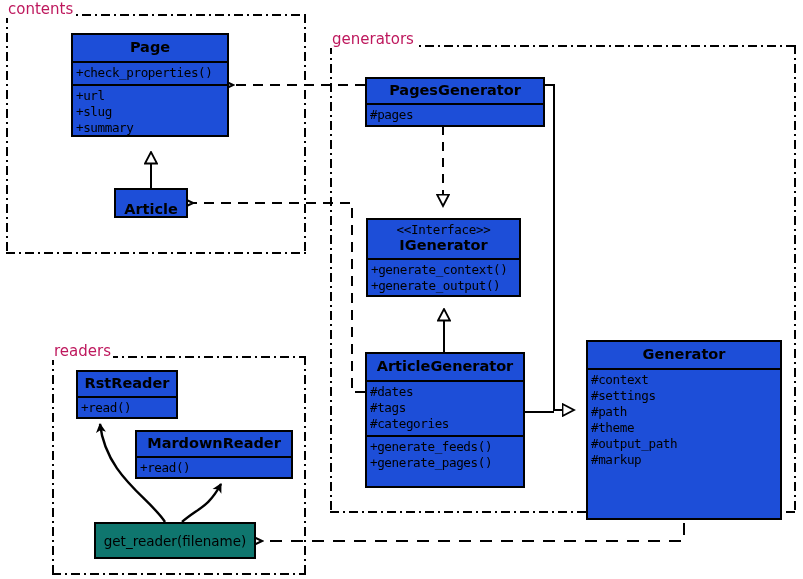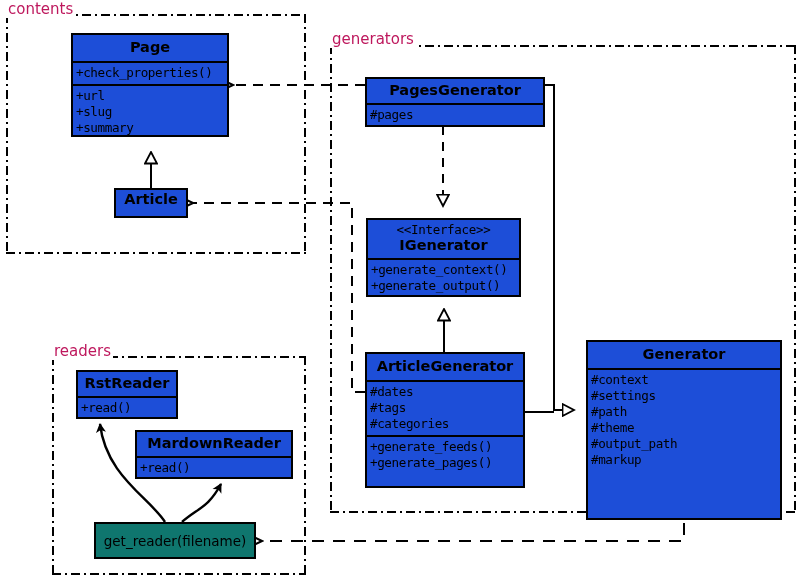--- a/index.html
+++ b/index.html
@@ -181,21 +181,21 @@
       <div class="member">+check_properties()</div>
     </div>
     <div class="cls-sep cls-compartment">
       <div class="member">+url</div>
       <div class="member">+slug</div>
       <div class="member">+summary</div>
     </div>
   </div>
 
   <div class="cls" style="left:114px; top:188px; width:74px; height:30px;">
-    <div class="cls-title" style="padding:1px 6px;">Article</div>
+    <div class="cls-title" style="padding:11px 6px;">Article</div>
   </div>
 
   <div class="cls" style="left:365px; top:53px; width:180px; height:50px;margin-top:24px;">
     <div class="cls-title" style="padding:3px 6px 4px 6px;">PagesGenerator</div>
     <div class="cls-sep cls-compartment">
       <div class="member">#pages</div>
     </div>
   </div>
 
   <div class="cls" style="left:366px; top:218px; width:155px; height:79px;">

